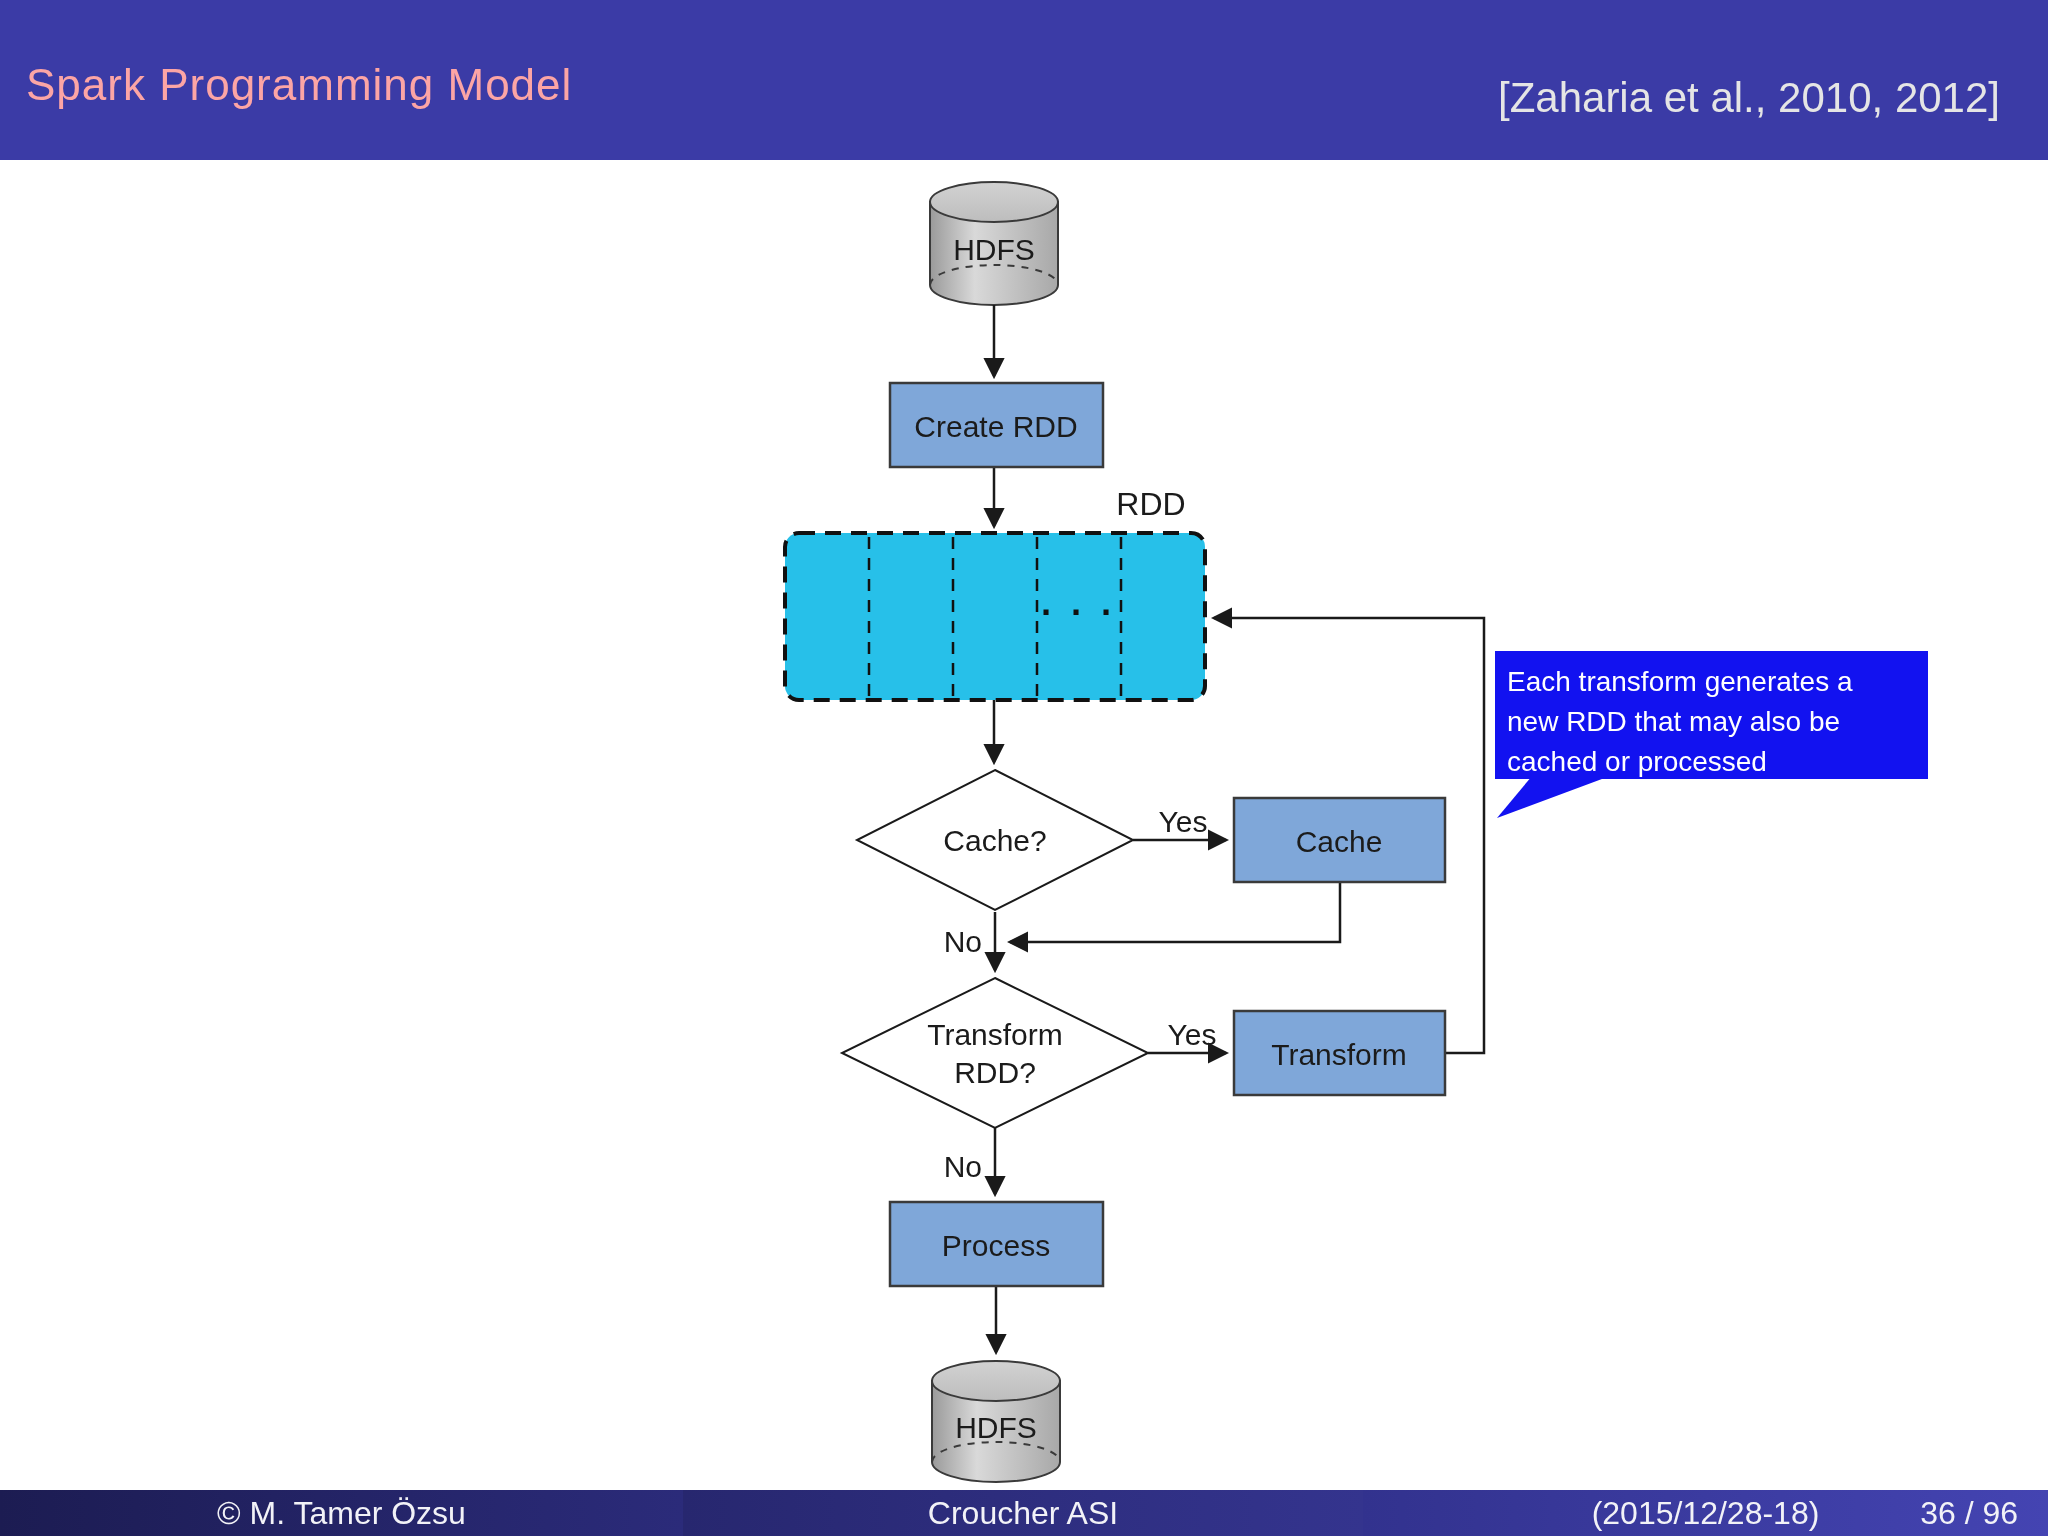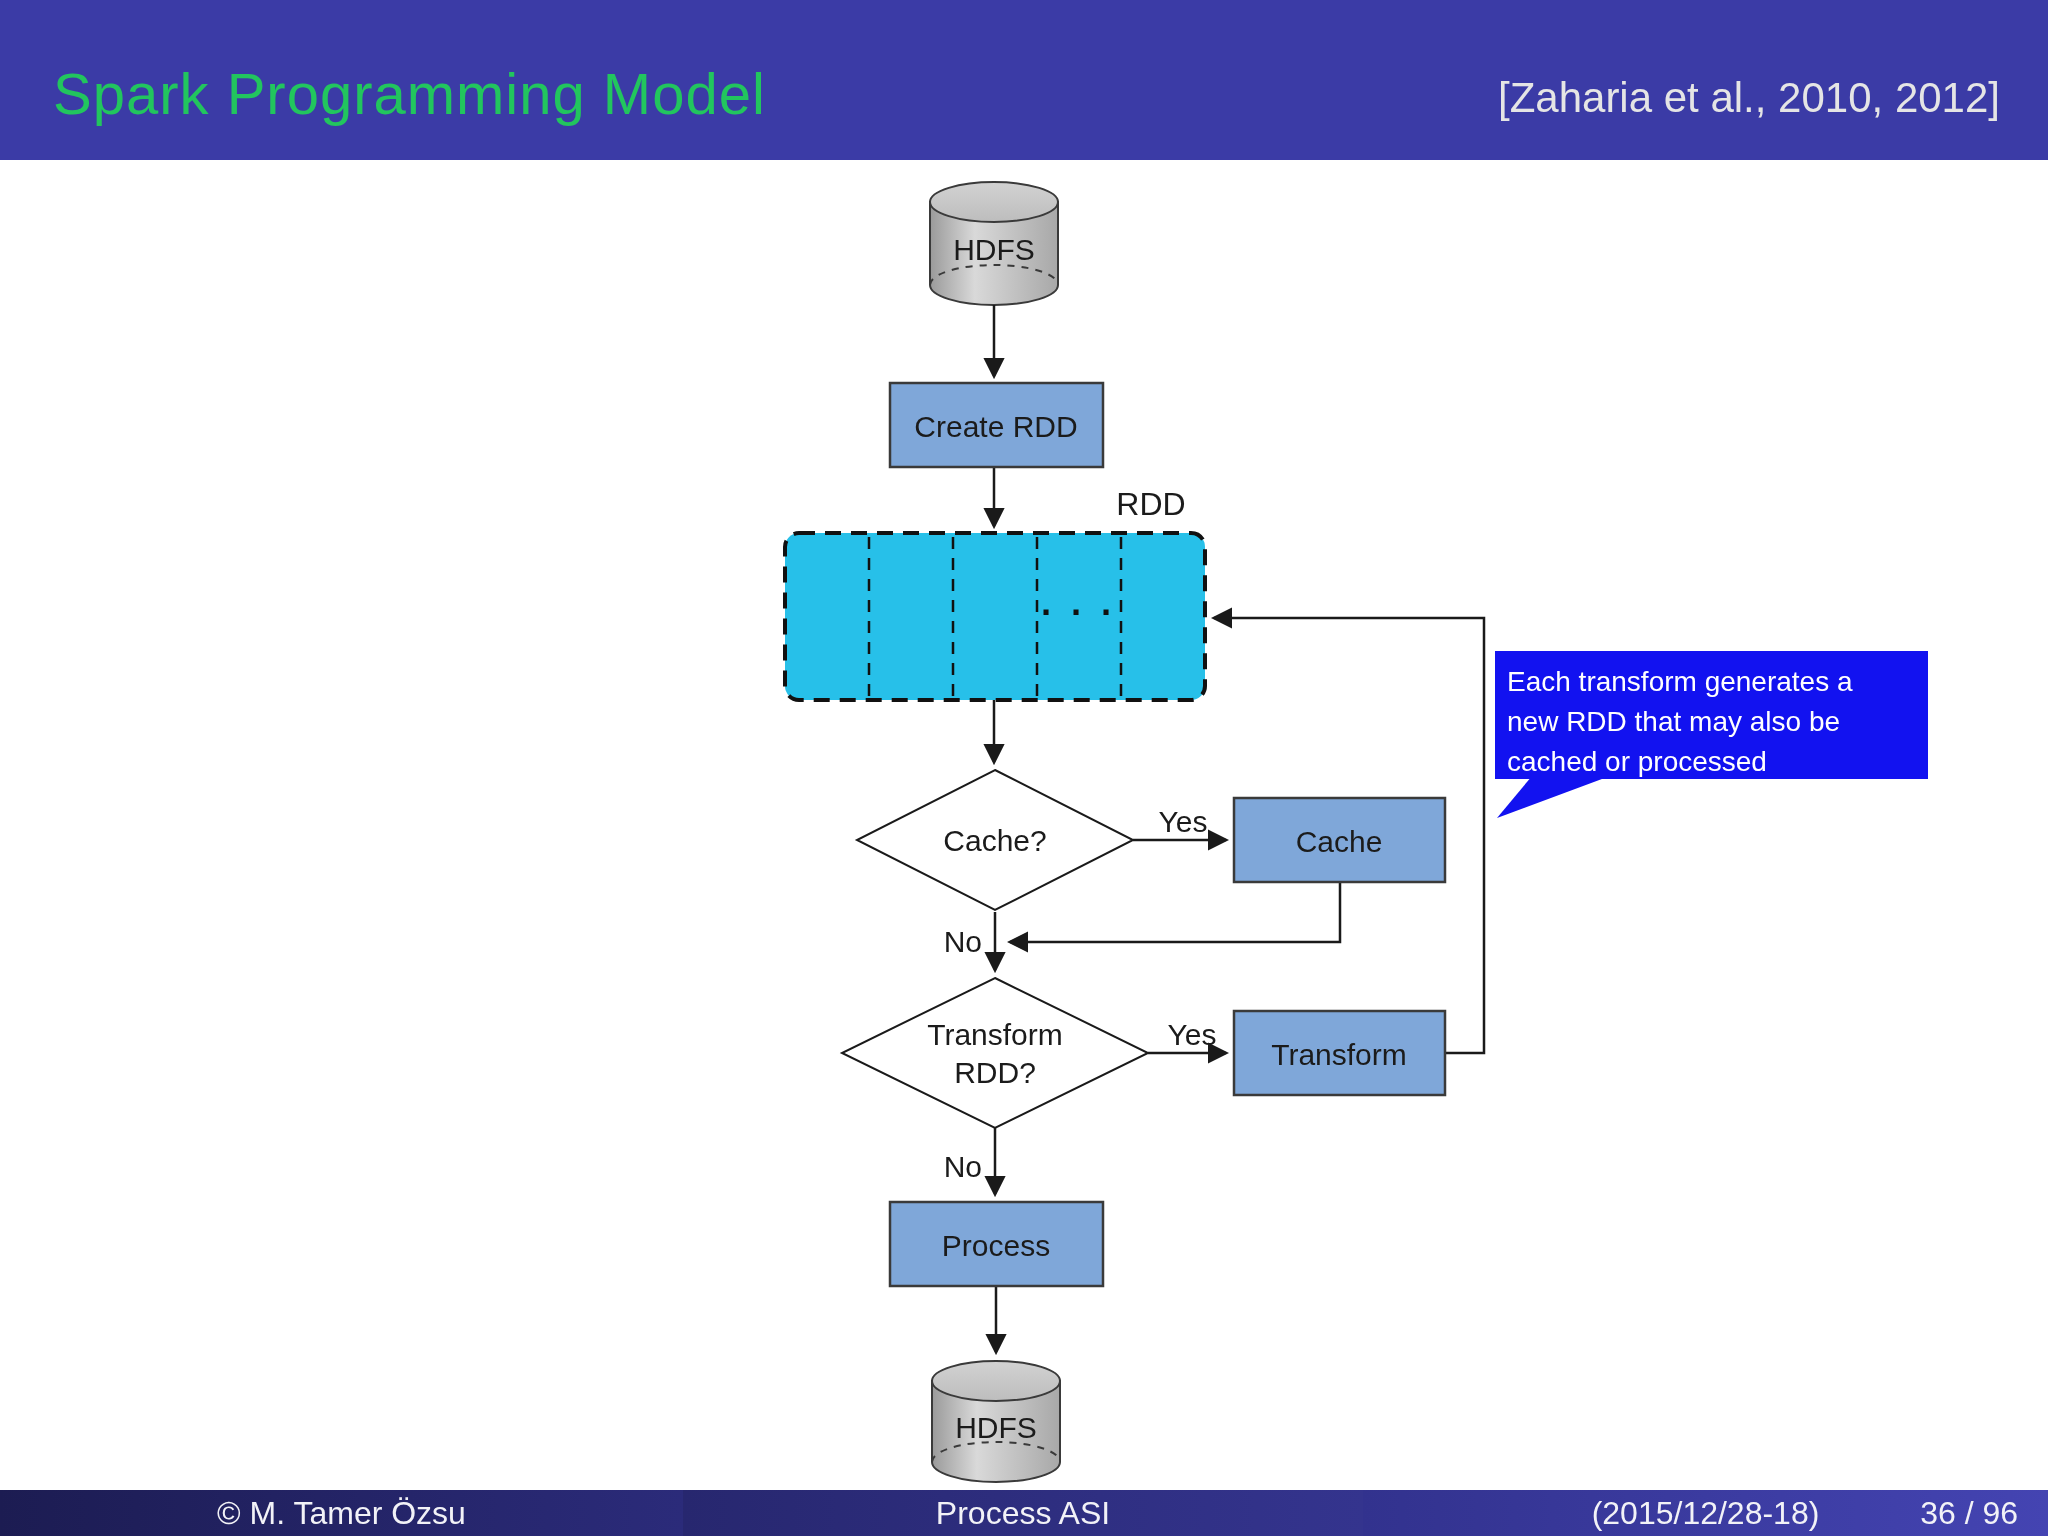--- a/index.html
+++ b/index.html
@@ -1,21 +1,21 @@
 <!DOCTYPE html>
 <html><head>
 <meta charset="utf-8">
 <style>
   html,body{margin:0;padding:0;background:#ffffff;}
   .slide{position:relative;width:2048px;height:1536px;background:#ffffff;overflow:hidden;
          font-family:"Liberation Sans",sans-serif;}
 
   
   .header{position:absolute;top:0;left:0;width:2048px;height:160px;background:#3b3ba6;}
-  .title{position:absolute;left:53px;top:60px;font-size:58px;color:#22c55e;letter-spacing:1px;white-space:nowrap;}
+  .title{position:absolute;left:26px;top:60px;font-size:44px;color:#fca5a5;letter-spacing:1px;white-space:nowrap;}
   .citation{position:absolute;right:48px;top:74px;font-size:42px;color:#e5e5e5;white-space:nowrap;}
 
   
   .canvas{position:absolute;top:0;left:0;}
   text{font-family:"Liberation Sans",sans-serif;}
   .nl{font-size:30px;fill:#1b1b1b;text-anchor:middle;dominant-baseline:central;}
   .rdd-cap{font-size:32px;fill:#1b1b1b;text-anchor:middle;dominant-baseline:central;}
   .dots{font-size:36px;font-weight:bold;fill:#111;text-anchor:middle;dominant-baseline:central;letter-spacing:4px;}
   .edge{font-size:30px;fill:#1b1b1b;dominant-baseline:central;}
   .edge.mid{text-anchor:middle;}
@@ -136,20 +136,20 @@
       <polygon points="1532,776 1610,776 1497,818" fill="#1212f0"></polygon>
       <rect x="1495" y="651" width="433" height="128" fill="#1212f0"></rect>
       <text class="callout-t" x="1507" y="691">Each transform generates a</text>
       <text class="callout-t" x="1507" y="731">new RDD that may also be</text>
       <text class="callout-t" x="1507" y="771">cached or processed</text>
     </g>
   </svg>
 
   <div class="footer">
     <div class="f-seg f-author">© M. Tamer Özsu</div>
-    <div class="f-seg f-venue">Process ASI</div>
+    <div class="f-seg f-venue">Croucher ASI</div>
     <div class="f-seg f-date">
       <span class="date">(2015/12/28-18)</span>
       <span class="page">36 / 96</span>
     </div>
   </div>
 
 </div>
 
 </body></html>

